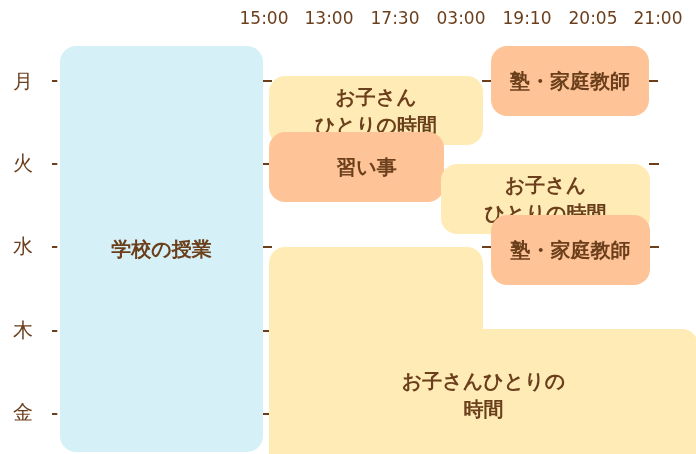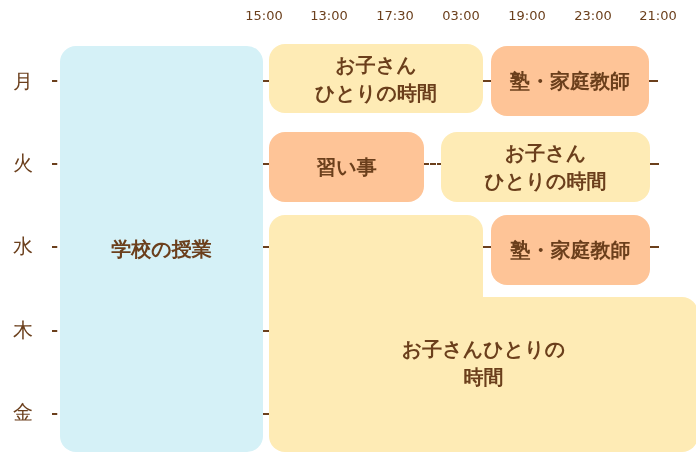--- a/index.html
+++ b/index.html
@@ -1,37 +1,37 @@
 <!DOCTYPE html>
 <html><head>
 <meta charset="utf-8">
 <style>
   html, body { margin:0; padding:0; }
   body { width:696px; height:454px; background:#ffffff; position:relative; overflow:hidden;
          font-family:"DejaVu Sans", sans-serif; color:#6b3f1c; }
-  .time { position:absolute; top:8px; font-size:13px; color:#6b3f1c; width:60px; text-align:center; }
+  .time { position:absolute; top:8px; font-size:17px; color:#6b3f1c; width:60px; text-align:center; }
   .day { position:absolute; left:8px; font-size:20px; width:30px; text-align:center; color:#6b3f1c; }
   .dash { position:absolute; height:0; border-top:2px dashed #6b3f1c; }
   .block { position:absolute; border-radius:16px; display:flex; align-items:center; justify-content:center;
            text-align:center; font-weight:bold; font-size:20px; line-height:28px; color:#6b3f1c; }
   .blue { background:#d5f1f7; }
-  .yellow { background:#feebb5; }
+  .yellow { background:#feebb5;margin-top:32px; }
   .orange { background:#fec497;text-align:right; }
   .lbl { white-space:pre-line; }
 </style>
 </head>
 <body>
 
 <div>
   <div class="time" style="left:234px">15:00</div>
   <div class="time" style="left:299px">13:00</div>
   <div class="time" style="left:365px">17:30</div>
   <div class="time" style="left:431px">03:00</div>
-  <div class="time" style="left:497px">19:00</div>
-  <div class="time" style="left:563px">23:00</div>
+  <div class="time" style="left:497px">19:10</div>
+  <div class="time" style="left:563px">20:05</div>
   <div class="time" style="left:628px">21:00</div>
 </div>
 
 <div>
   <div class="day" style="top:68px">月</div>
   <div class="day" style="top:150px">火</div>
   <div class="day" style="top:233px">水</div>
   <div class="day" style="top:317px">木</div>
   <div class="day" style="top:399px">金</div>
 </div>
@@ -66,21 +66,21 @@
 </div>
 
 <div class="block yellow" style="left:269px; top:44px; width:214px; height:69px;">
   <span class="lbl">お子さん
 ひとりの時間</span>
 </div>
 <div class="block orange" style="left:491px; top:46px; width:158px; height:70px;">
   <span class="lbl">塾・家庭教師</span>
 </div>
 
-<div class="block orange" style="left:269px; top:132px; width:155px; height:70px;">
+<div class="block orange" style="left:269px; top:132px; width:155px; height:70px;padding-left:20px;">
   <span class="lbl">習い事</span>
 </div>
 <div class="block yellow" style="left:441px; top:132px; width:209px; height:70px;">
   <span class="lbl">お子さん
 ひとりの時間</span>
 </div>
 
 <div class="block yellow" style="left:269px; top:215px; width:214px; height:120px; border-bottom-left-radius:0; border-bottom-right-radius:0;"></div>
 <div class="block yellow" style="left:269px; top:297px; width:429px; height:155px; border-top-left-radius:0;">
   <span class="lbl" style="margin-top:-24px;">お子さんひとりの

